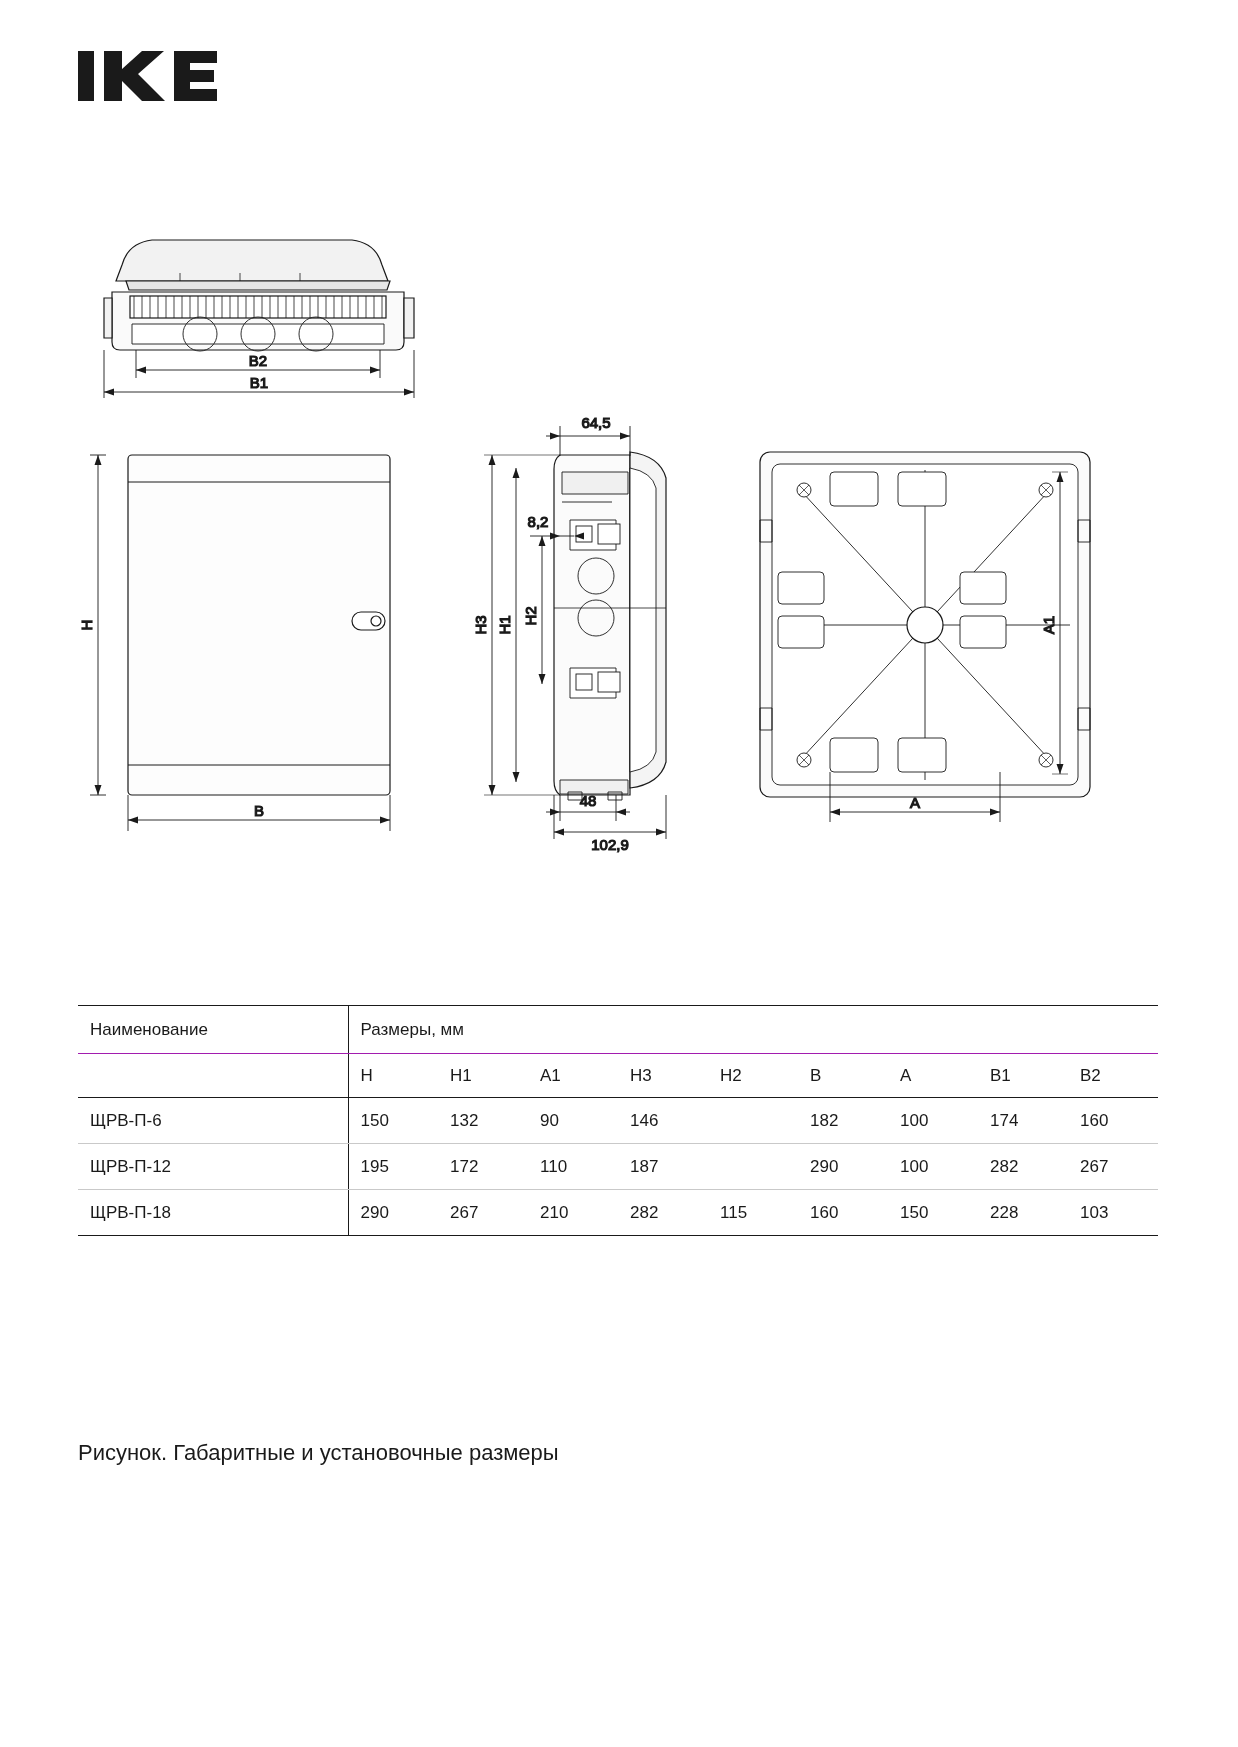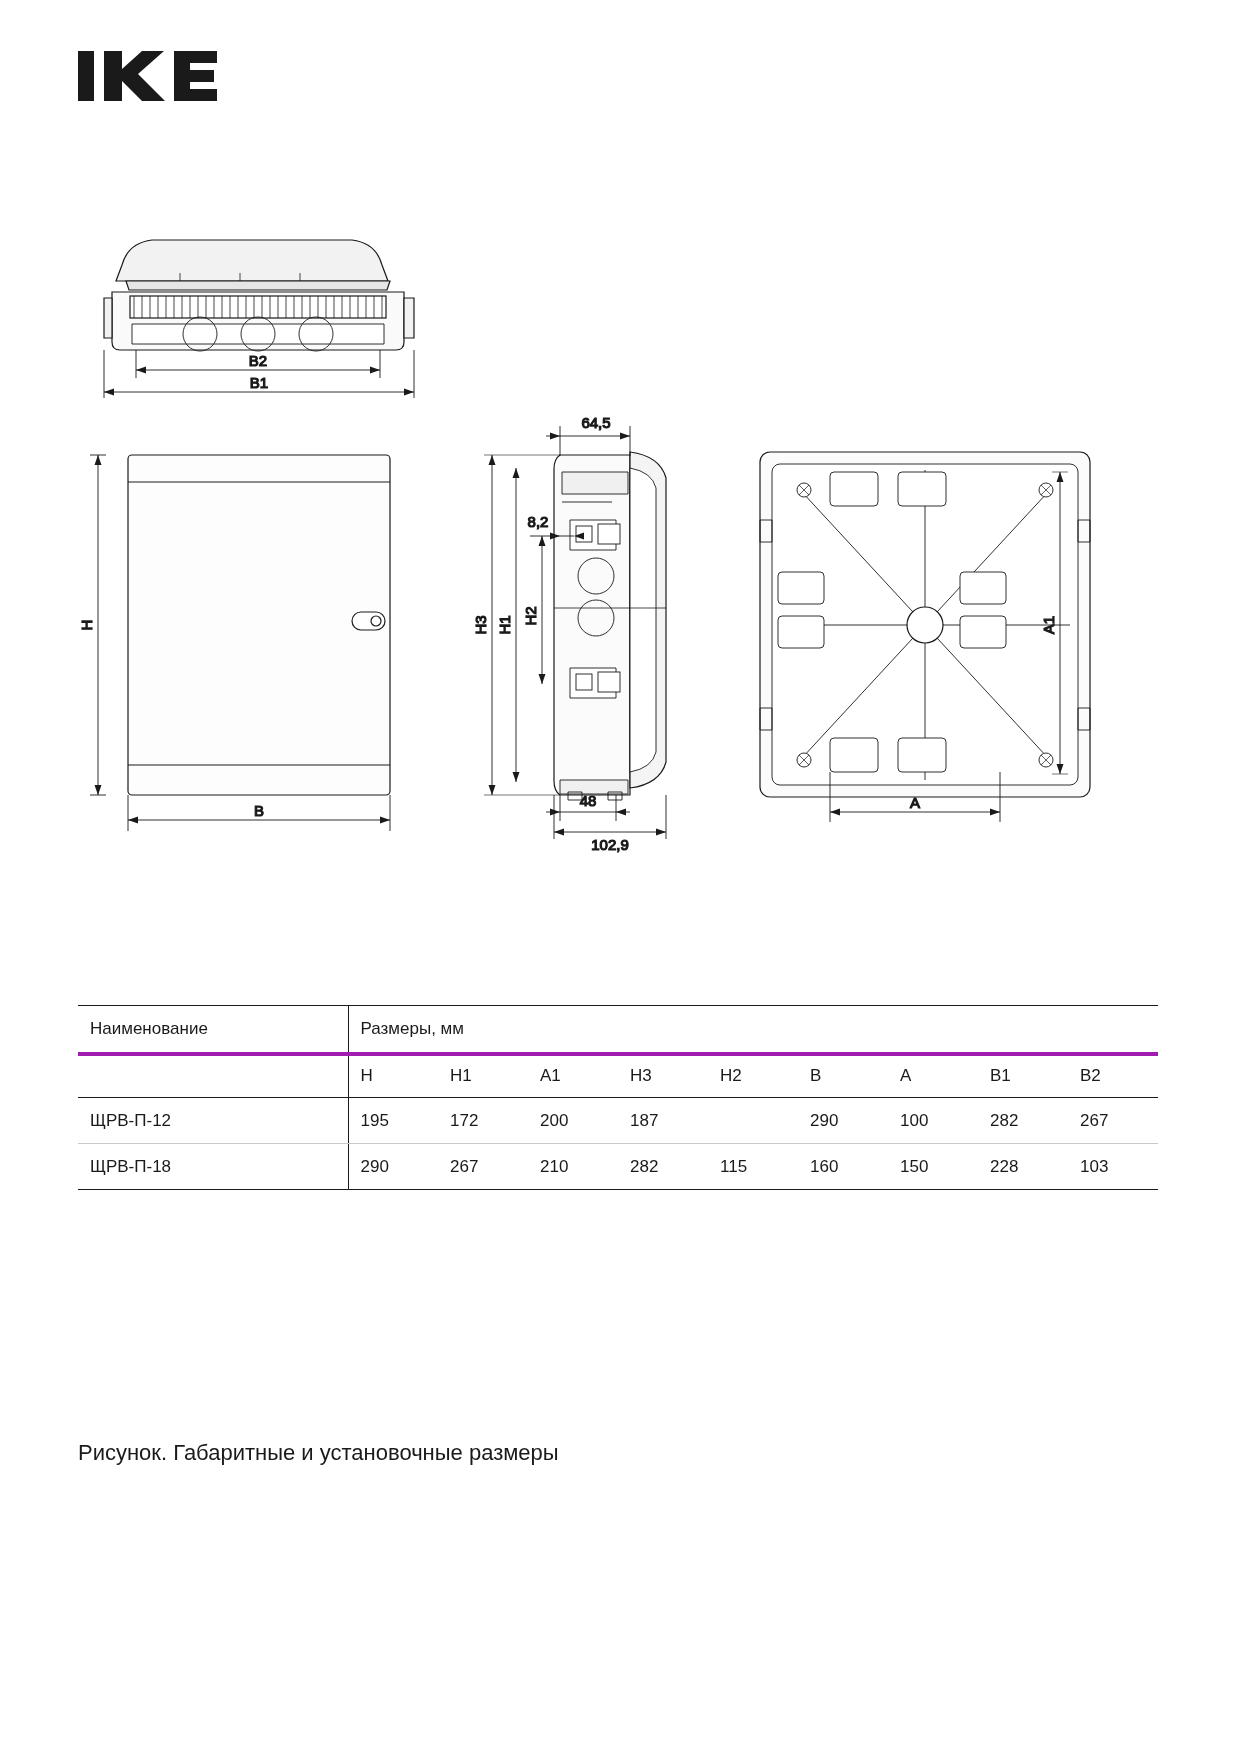--- a/index.html
+++ b/index.html
@@ -40,21 +40,21 @@
   }
   .spec-table td, .spec-table th {
     padding: 10px 12px;
     text-align: left;
     font-weight: normal;
     vertical-align: middle;
     border: none;
   }
   .spec-table .hdr1 td {
     border-top: 1.6px solid #1a1a1a;
-    border-bottom: 4px solid #a21caf;
+    border-bottom: 1px solid #a21caf;
     height: 48px;
   }
   .spec-table .hdr2 td {
     border-bottom: 1.6px solid #1a1a1a;
     height: 44px;
   }
   .spec-table tbody tr td {
     border-bottom: 1px solid #c9c9c9;
     height: 46px;
   }
@@ -316,24 +316,36 @@
         <td class="dim-col">H3</td>
         <td class="dim-col">H2</td>
         <td class="dim-col">B</td>
         <td class="dim-col">A</td>
         <td class="dim-col">B1</td>
         <td class="dim-col">B2</td>
       </tr>
     </thead>
     <tbody>
       <tr>
+        <td>ЩРВ-П-6</td>
+        <td class="vline">150</td>
+        <td>132</td>
+        <td>90</td>
+        <td>146</td>
+        <td></td>
+        <td>182</td>
+        <td>100</td>
+        <td>174</td>
+        <td>160</td>
+      </tr>
+      <tr>
         <td>ЩРВ-П-12</td>
         <td class="vline">195</td>
         <td>172</td>
-        <td>200</td>
+        <td>110</td>
         <td>187</td>
         <td></td>
         <td>290</td>
         <td>100</td>
         <td>282</td>
         <td>267</td>
       </tr>
       <tr>
         <td>ЩРВ-П-18</td>
         <td class="vline">290</td>

